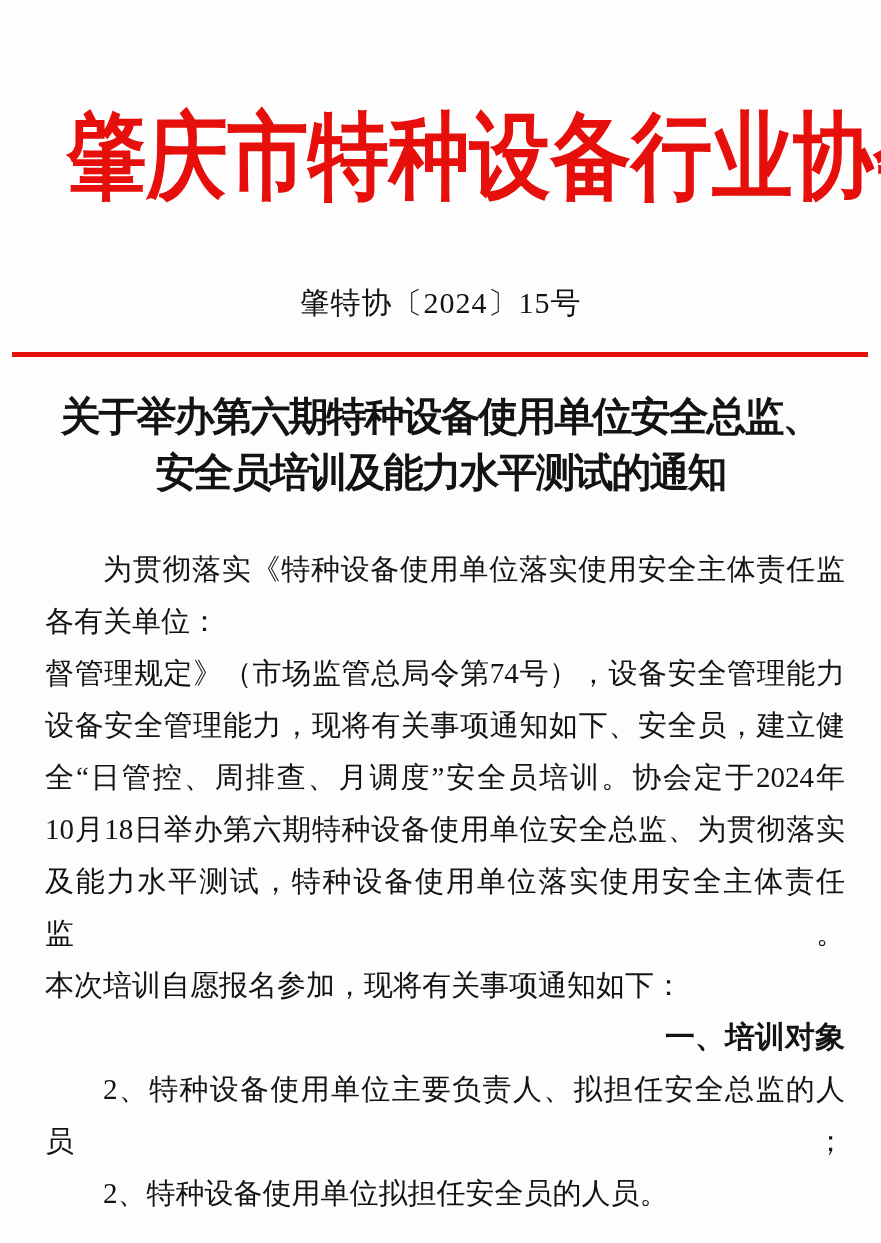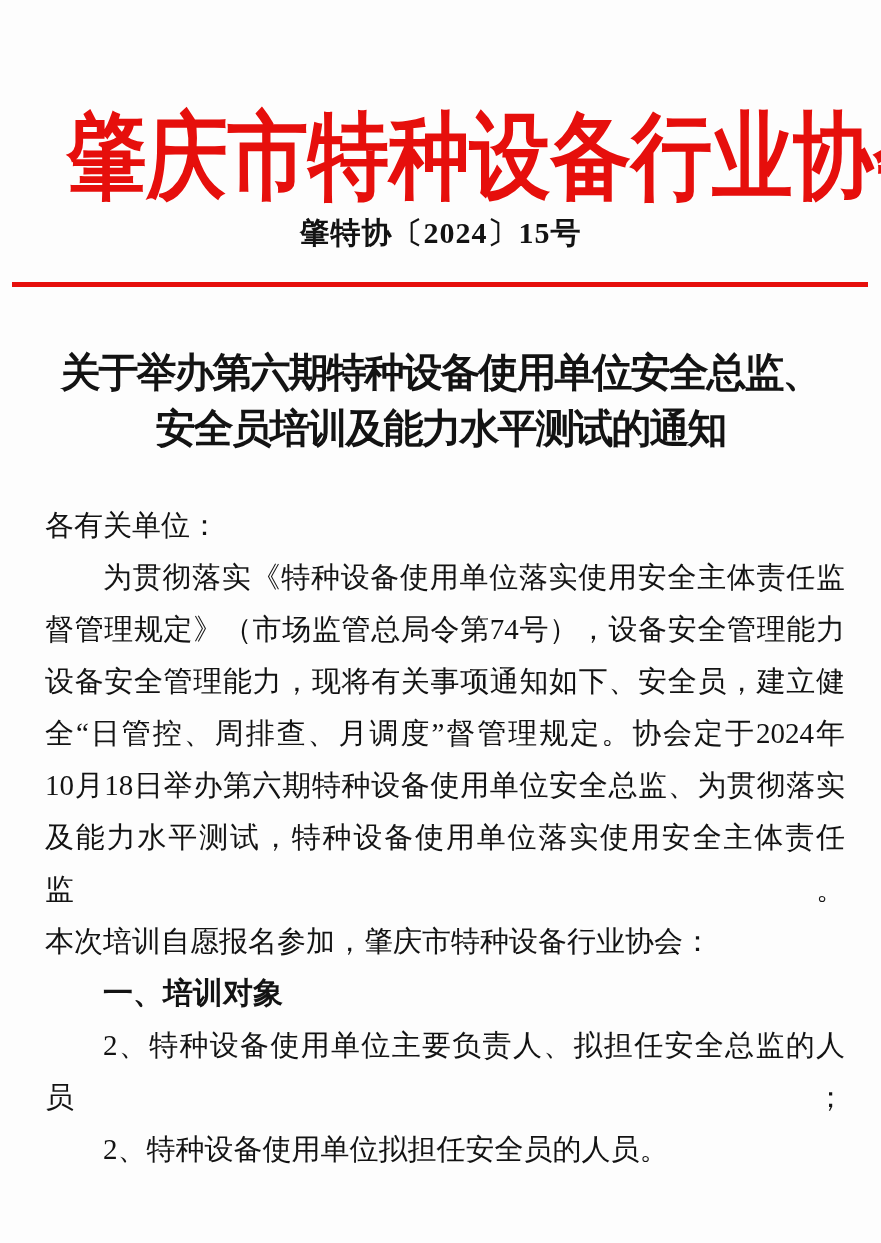--- a/index.html
+++ b/index.html
@@ -19,33 +19,34 @@
     text-align: center;
     font-size: 95px;
     font-weight: bold;
     color: var(--red);
     line-height: 114px;
     white-space: nowrap;
     transform: scaleX(0.85);
     transform-origin: 50% 50%;
   }
   .docnum {
+    margin-top: 70px;
     text-align: center;
     font-size: 30px;
-    font-weight: bold;
+    font-weight: normal;
     line-height: 38px;
     letter-spacing: 1px;
   }
   .redline {
     height: 5px;
     background: var(--red);
     margin: 30px 13px 0 12px;
   }
   .title {
-    margin: 58px 38px 0 38px;
+    margin: 32px 38px 0 38px;
     font-size: 40px;
     font-weight: bold;
     text-align: center;
     line-height: 56px;
     letter-spacing: -2px;
   }
   .title .tline { display: block; }
   .docbody {
     margin: 42px 36px 0 45px;
     font-size: 29px;
@@ -56,46 +57,47 @@
   .just {
     text-align: justify;
     text-align-last: justify;
     text-justify: inter-character;
   }
   .heading {
     font-family: "Liberation Sans", "DejaVu Sans", sans-serif;
     font-weight: bold;
     font-size: 30px;
     text-indent: 58px;
+    text-align: right;
   }
 </style>
 </head>
 <body>
 
 <div class="page">
 
   <div class="masthead">肇庆市特种设备行业协会</div>
 
   <div class="docnum">肇特协〔2024〕15号</div>
 
   <div class="redline"></div>
 
   <h1 class="title">
     <span class="tline">关于举办第六期特种设备使用单位安全总监、</span>
     <span class="tline">安全员培训及能力水平测试的通知</span>
   </h1>
 
   <div class="docbody">
+    <div class="ln indent just">为贯彻落实《特种设备使用单位落实使用安全主体责任监</div>
     <div class="ln">各有关单位：</div>
-    <div class="ln indent just">为贯彻落实《特种设备使用单位落实使用安全主体责任监</div>
     <div class="ln just">督管理规定》（市场监管总局令第74号），设备安全管理能力</div>
     <div class="ln just">设备安全管理能力，现将有关事项通知如下、安全员，建立健</div>
-    <div class="ln just">全“日管控、周排查、月调度”督管理规定。协会定于2024年</div>
+    <div class="ln just">全“日管控、周排查、月调度”安全员培训。协会定于2024年</div>
     <div class="ln just">10月18日举办第六期特种设备使用单位安全总监、为贯彻落实</div>
     <div class="ln just">及能力水平测试，特种设备使用单位落实使用安全主体责任监。</div>
-    <div class="ln">本次培训自愿报名参加，肇庆市特种设备行业协会：</div>
+    <div class="ln">本次培训自愿报名参加，现将有关事项通知如下：</div>
     <div class="ln heading">一、培训对象</div>
     <div class="ln indent just">2、特种设备使用单位主要负责人、拟担任安全总监的人员；</div>
     <div class="ln indent">2、特种设备使用单位拟担任安全员的人员。</div>
 
   </div>
 
 </div>
 
 </body></html>

